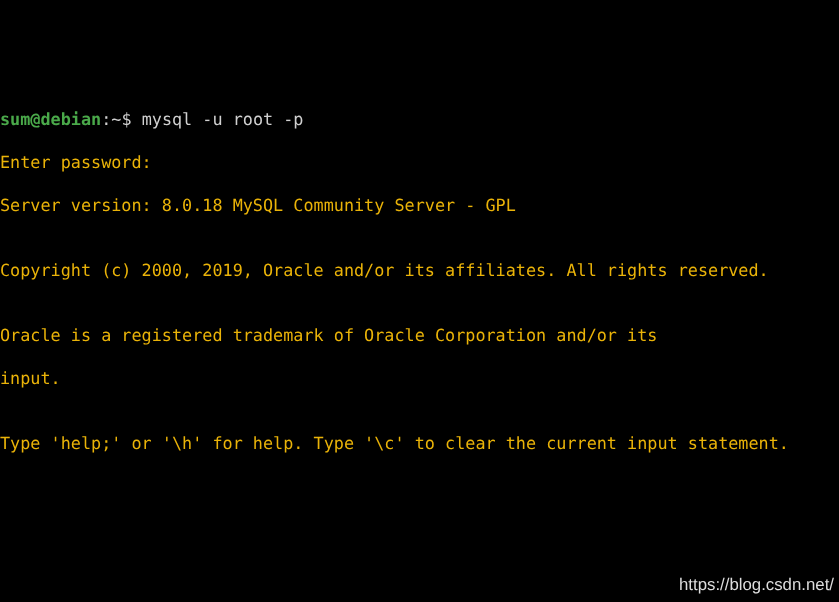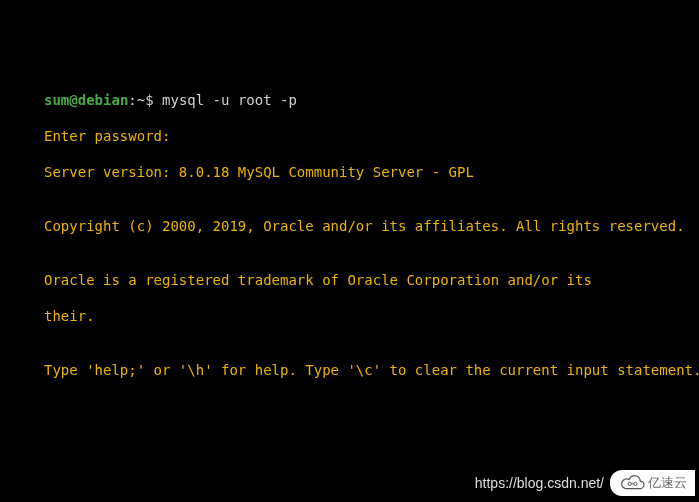--- a/index.html
+++ b/index.html
@@ -55,36 +55,36 @@
     .watermark .cloud {
       width: 26px;
       height: 18px;
       position: relative;
     }
     .watermark .brand {
       color: #666;
       font-size: 13px;
       font-weight: 500;
     }
-    .line { display: block; padding-left: 44px; }
+    .line { display: block; }
   </style>
 </head>
 <body>
 
 
 
 <div class="terminal">
 <span class="line"><span class="user">sum</span><span class="at">@</span><span class="host">debian</span><span class="sep">:</span><span class="path">~</span><span class="prompt-sym">$ </span><span class="cmd">mysql -u root -p</span></span>
 <span class="line output">Enter password:</span>
 <span class="line output">Server version: 8.0.18 MySQL Community Server - GPL</span>
 <span class="line output"></span>
 <span class="line output">Copyright (c) 2000, 2019, Oracle and/or its affiliates. All rights reserved.</span>
 <span class="line output"></span>
 <span class="line output">Oracle is a registered trademark of Oracle Corporation and/or its</span>
-<span class="line output">their.</span>
+<span class="line output">input.</span>
 <span class="line output"></span>
 <span class="line output">Type 'help;' or '\h' for help. Type '\c' to clear the current input statement.</span>
 <span class="line output"></span>
 
 
 
 
 
 
 
@@ -92,25 +92,16 @@
 
 
 <span class="line output"></span>
 
 
 
 </div>
 
 <div class="watermark">
   <span>https://blog.csdn.net/</span>
-  <span class="logo">
-    <svg class="cloud" viewBox="0 0 32 20">
-      <path d="M25 8c0-4-3-7-7-7-3 0-5.5 2-6.5 4.5C10.5 5 9.5 5 8.5 5 5 5 2 7.5 2 11s3 6 6.5 6H24c3 0 5.5-2 5.5-5 0-2.5-2-4.5-4.5-4z" fill="none" stroke="#555" stroke-width="1.5"></path>
-      <circle cx="12" cy="11" r="2" fill="none" stroke="#555" stroke-width="1.2"></circle>
-      <circle cx="19" cy="11" r="2" fill="none" stroke="#555" stroke-width="1.2"></circle>
-      <path d="M14 11h3" stroke="#555" stroke-width="1.2"></path>
-    </svg>
-    <span class="brand">亿速云</span>
-  </span>
 </div>
 
 
 
 
 </body></html>

